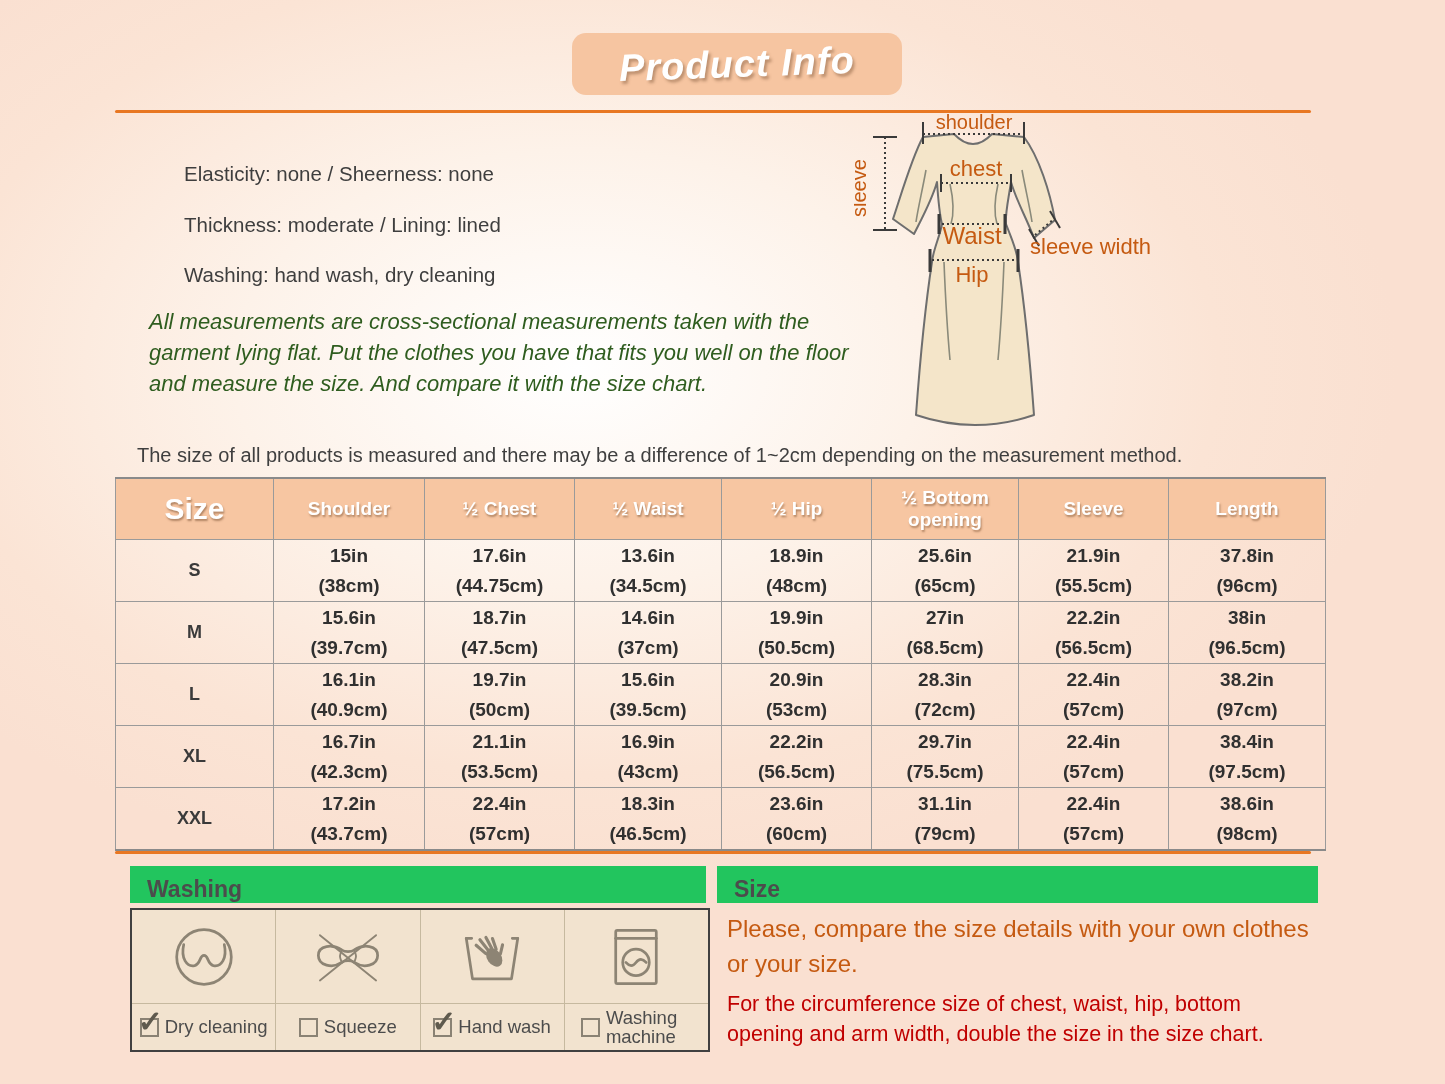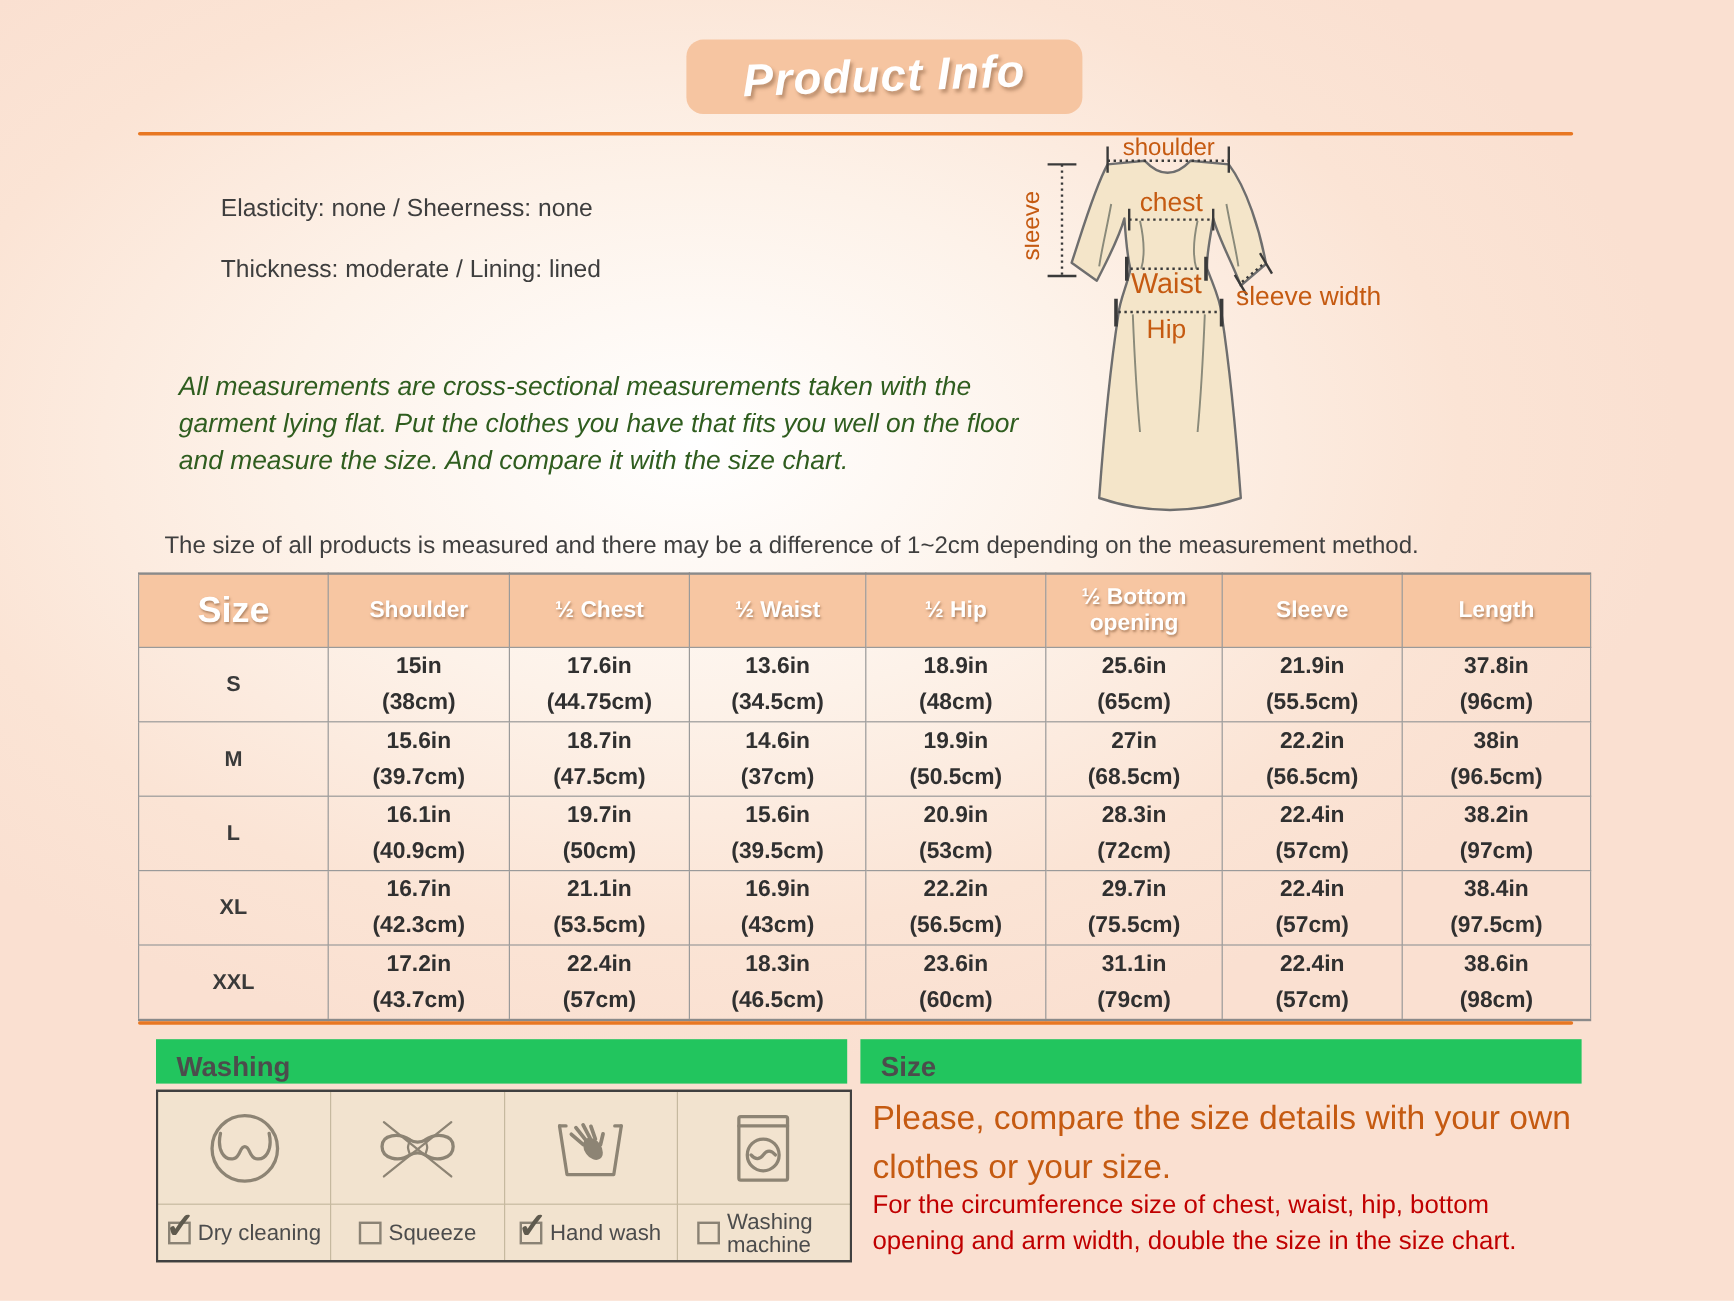--- a/index.html
+++ b/index.html
@@ -44,36 +44,37 @@
   
   .wash-grid{left:130px;top:908px;width:576px;display:grid;grid-template-columns:repeat(4,1fr);
     gap:1px;background:#c6b99f;border:2px solid #404040;}
   .wash-col{display:grid;grid-template-rows:93px 46px;gap:1px;background:#c6b99f;}
   .icon-cell,.label-cell{background:#f2e3cf;display:flex;align-items:center;justify-content:center;}
   .label-cell{font-size:18.5px;color:#4c4c4c;gap:6px;padding:0 2px;}
   .label-cell .lbl{line-height:1.05;}
   .checkbox{width:15px;height:15px;border:2px solid #8a8274;position:relative;flex:0 0 auto;background:transparent;}
   .checkbox.checked::after{content:"✓";position:absolute;left:-4px;top:-16px;font-size:30px;font-weight:bold;color:#5f5a4e;}
   
-  .compare-note{left:727px;top:912px;width:585px;font-size:28px;color:#c55a11;line-height:1.45;}
+  .compare-note{left:727px;top:912px;width:585px;font-size:24px;color:#c55a11;line-height:1.45;}
   .circumference-note{left:727px;top:990px;width:585px;font-size:21.5px;color:#c00000;line-height:1.38;}
   svg .stroke{stroke:#8d8474;fill:none;stroke-width:3.5;stroke-linecap:round;stroke-linejoin:round;}
   svg .thin{stroke:#8d8474;fill:none;stroke-width:2.4;stroke-linecap:round;}
 </style>
 </head>
 <body>
 
 <div class="abs banner">
   <span class="banner-text">Product Info</span>
 </div>
 <div class="abs rule rule-top"></div>
 
 <div class="abs info-block">
   <p>Elasticity: none / Sheerness: none</p>
   <p>Thickness: moderate / Lining: lined</p>
+  <p>Washing: hand wash, dry cleaning</p>
 </div>
 
 <div class="abs green-note">All measurements are cross-sectional measurements taken with the garment lying flat. Put the clothes you have that fits you well on the floor and measure the size. And compare it with the size chart.</div>
 
 <div class="abs tolerance-note">The size of all products is measured and there may be a difference of 1~2cm depending on the measurement method.</div>
 
 <div class="abs diagram">
   <svg width="302" height="338" viewBox="0 0 302 338">
 
     <path d="M 69,25 L 100,22 Q 119,42 138,22 L 170,25

